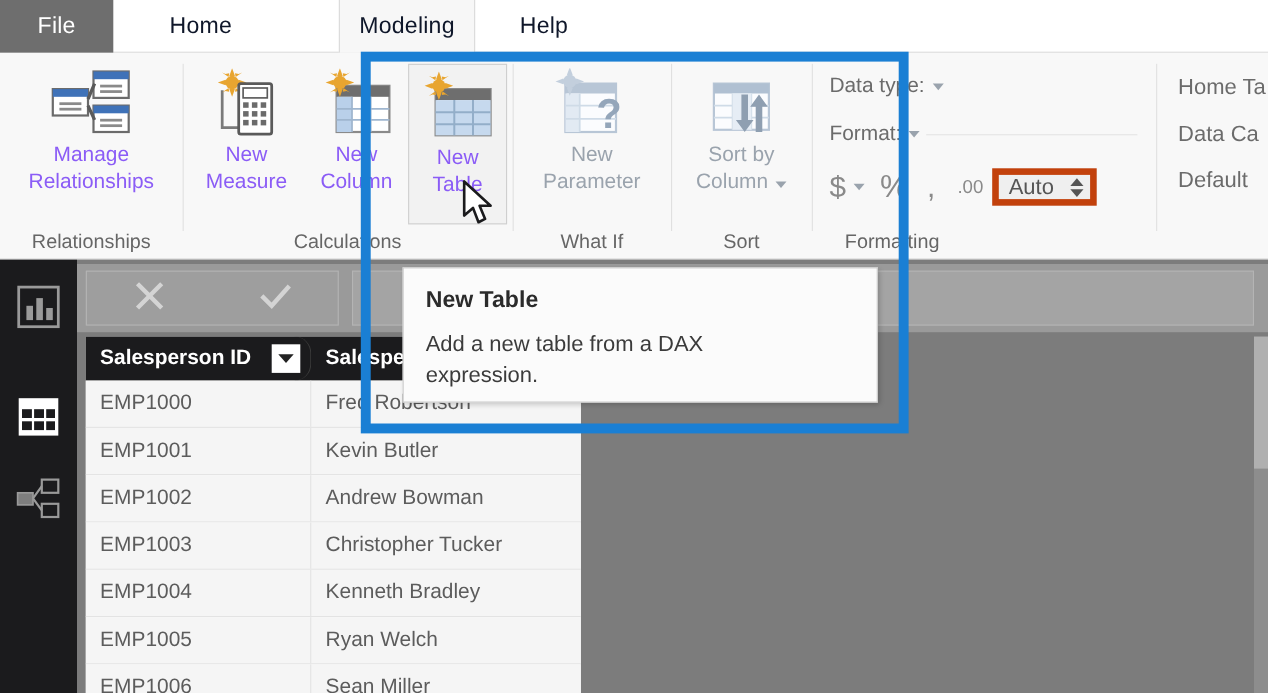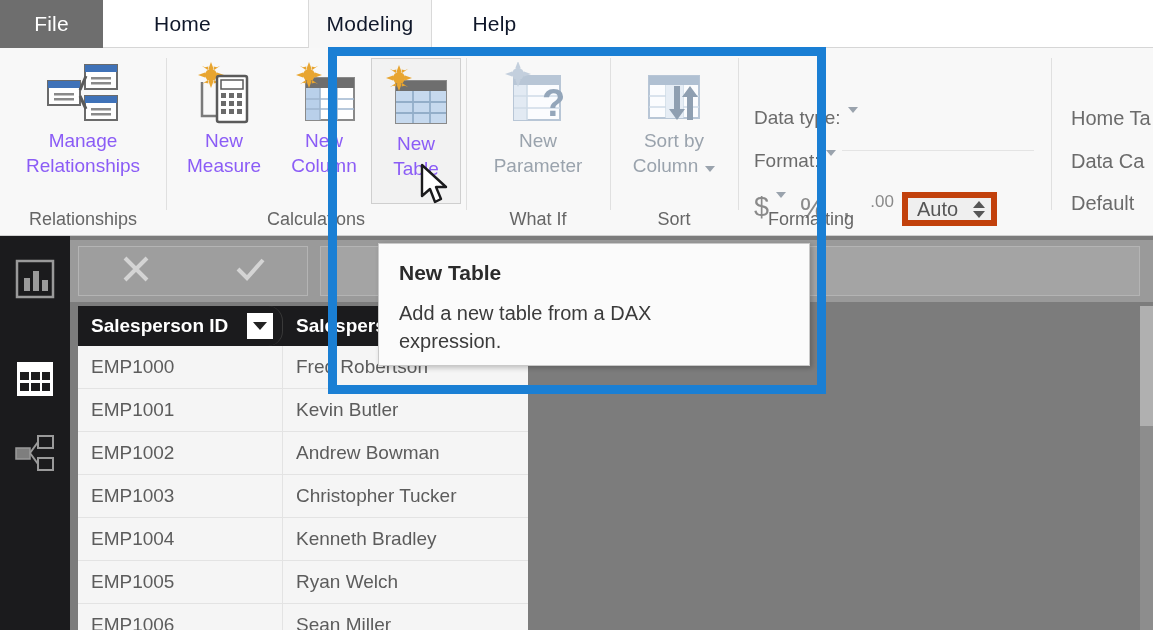--- a/index.html
+++ b/index.html
@@ -66,21 +66,21 @@
   .btn .lbl {
     font-size: 19px; color: #8b5cf6; line-height: 25px; text-align: center;
     margin-top: 2px;
   }
   .btn.disabled .lbl { color: #9aa3ad; }
   .btn.selected {
     border: 1px solid #cfcfcf; background: #f2f2f2;
   }
 
   
-  .fmt-row { position: absolute; display: flex; font-size: 19px; color: #6b6b6b; margin-top: 39px; }
+  .fmt-row { position: absolute; display: flex; align-items: center; font-size: 19px; color: #6b6b6b; }
   .caret { display:inline-block; width:0;height:0;border-left:5px solid transparent;border-right:5px solid transparent;border-top:6px solid #9aa3ad; margin-left:7px;}
   .dotline { flex:1; height:1px; background:#e4e4e4; margin-left:6px; }
   .autobox {
     border:6px solid #c2410c; background:#efefef; height:34px; width:95px;
     display:flex; align-items:center; justify-content:space-between;
     padding:0 6px 0 9px; font-size:20px; color:#555;
   }
   .spin { display:flex; flex-direction:column; gap:3px; }
   .spin i { display:block; width:0;height:0;border-left:6px solid transparent;border-right:6px solid transparent; }
   .spin i.up { border-bottom:7px solid #555; }
@@ -146,21 +146,21 @@
   .td.c2 { width: 245px; border-right: none; }
 
   .vscroll {
     position: absolute; right: 0; top: 70px; width: 13px; height: 324px;
     background: #8d8d8d;
   }
   .vscroll .thumb { position:absolute; top:0; left:0; width:13px; height:120px; background:#b0b0b0; }
 
   
   .tooltip {
-    position: absolute; left: 378px; top: 243px; width: 432px; height: 123px;
+    position: absolute; left: 366px; top: 243px; width: 432px; height: 123px;
     background: #fbfbfb; border: 1px solid #c9c9c9;
     box-shadow: 2px 2px 5px rgba(0,0,0,.22);
     padding: 17px 20px 0 20px;
   }
   .tt-title { font-size: 21px; font-weight: bold; color: #2b2b2b; }
   .tt-body { font-size: 20px; color: #3b3b3b; line-height: 28px; margin-top: 14px; width: 330px; }
 
   
   .hlbox {
     position: absolute; left: 328px; top: 47px; width: 498px; height: 347px;

